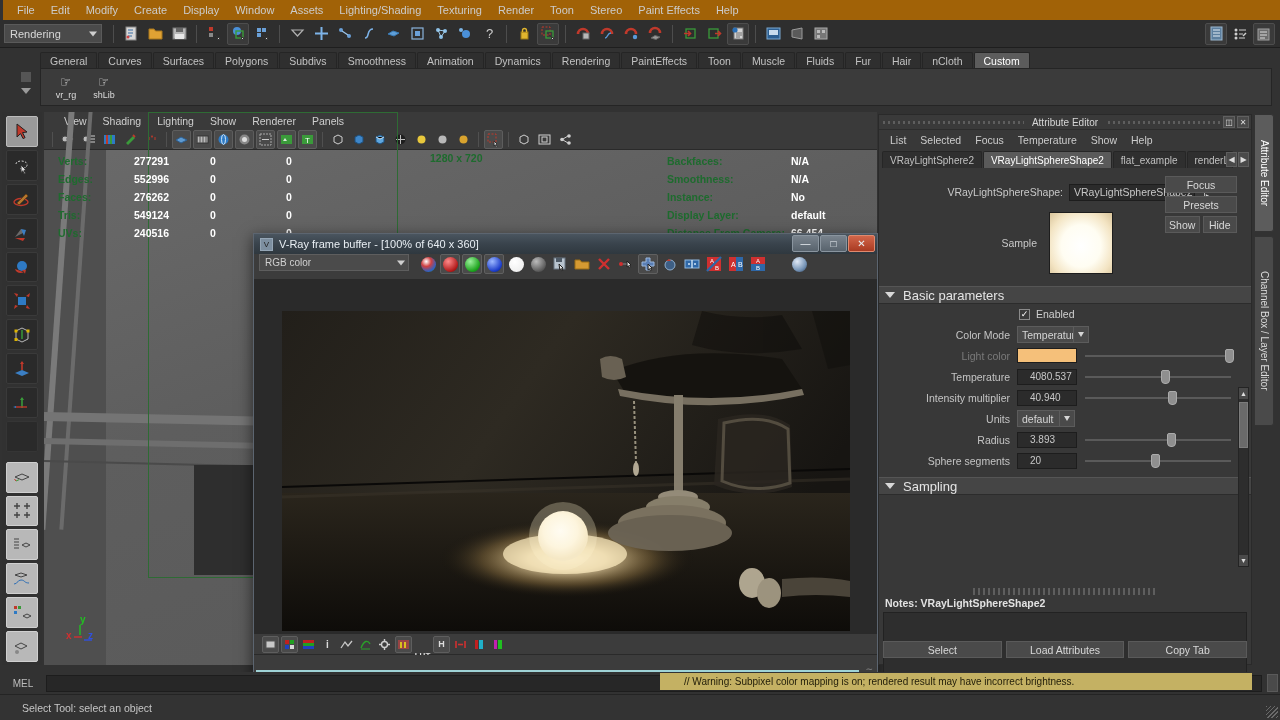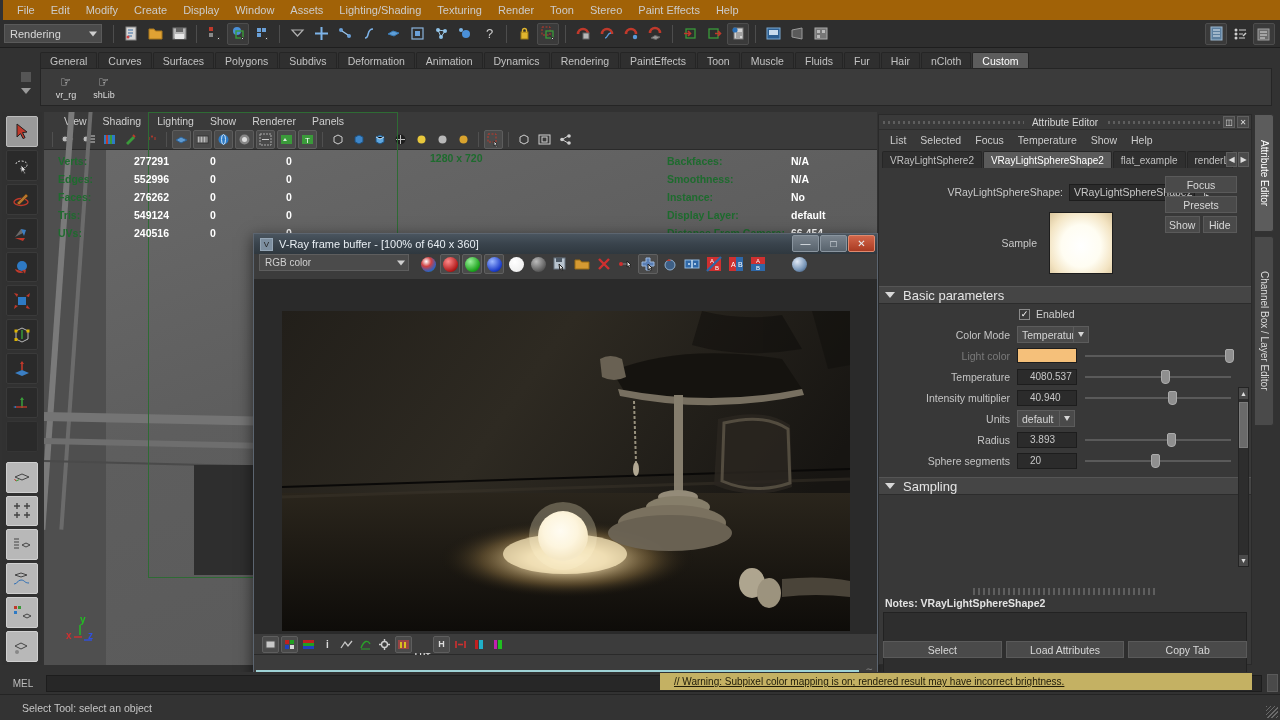--- a/index.html
+++ b/index.html
@@ -446,23 +446,22 @@
     flex: 1; height: 17px; background: #272727; border: 1px solid #1d1d1d;
     margin-right: 18px;
   }
   .mel-scroll {
     position: absolute; right: 2px; bottom: 28px; width: 11px; height: 18px;
     background: #4a4a4a; border: 1px solid #5a5a5a;
   }
   .warning-bar {
     position: absolute; left: 660px; bottom: 30px; width: 592px; height: 17px;
     background: #c4b163; display: flex; align-items: center;
-    padding-left: 14px; font-size: 10px; color: #201c08; overflow: hidden;
+    padding-left: 24px; font-size: 10px; color: #201c08; overflow: hidden;
     white-space: nowrap;
-    text-decoration: underline;
   }
   .statusline {
     position: absolute; left: 0; bottom: 0; width: 1280px; height: 26px;
     background: #333333; display: flex; align-items: center;
     padding-left: 22px; border-top: 1px solid #242424;
   }
   .statusline .st { font-size: 10.5px; color: #c6c6c6; }
   .resize-grip {
     position: absolute; right: 2px; bottom: 2px; width: 12px; height: 12px;
     background-image: repeating-linear-gradient(135deg,#6a6a6a 0 1px,transparent 1px 3px);
@@ -705,21 +704,21 @@
     <div class="rail-grip"></div>
     <div class="rail-arrow"></div>
   </div>
 
   <div class="shelf-tabs">
     <div class="shelf-tab">General</div>
     <div class="shelf-tab">Curves</div>
     <div class="shelf-tab">Surfaces</div>
     <div class="shelf-tab">Polygons</div>
     <div class="shelf-tab">Subdivs</div>
-    <div class="shelf-tab">Deformation</div>
+    <div class="shelf-tab">Smoothness</div>
     <div class="shelf-tab">Animation</div>
     <div class="shelf-tab">Dynamics</div>
     <div class="shelf-tab">Rendering</div>
     <div class="shelf-tab">PaintEffects</div>
     <div class="shelf-tab">Toon</div>
     <div class="shelf-tab">Muscle</div>
     <div class="shelf-tab">Fluids</div>
     <div class="shelf-tab">Fur</div>
     <div class="shelf-tab">Hair</div>
     <div class="shelf-tab">nCloth</div>

